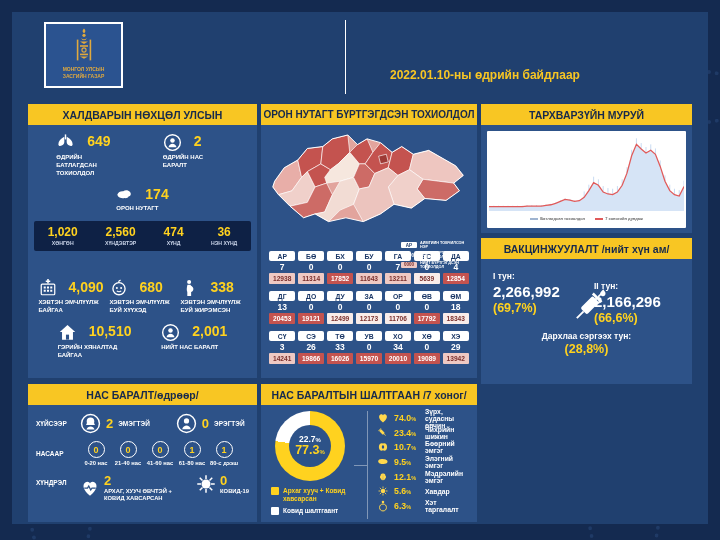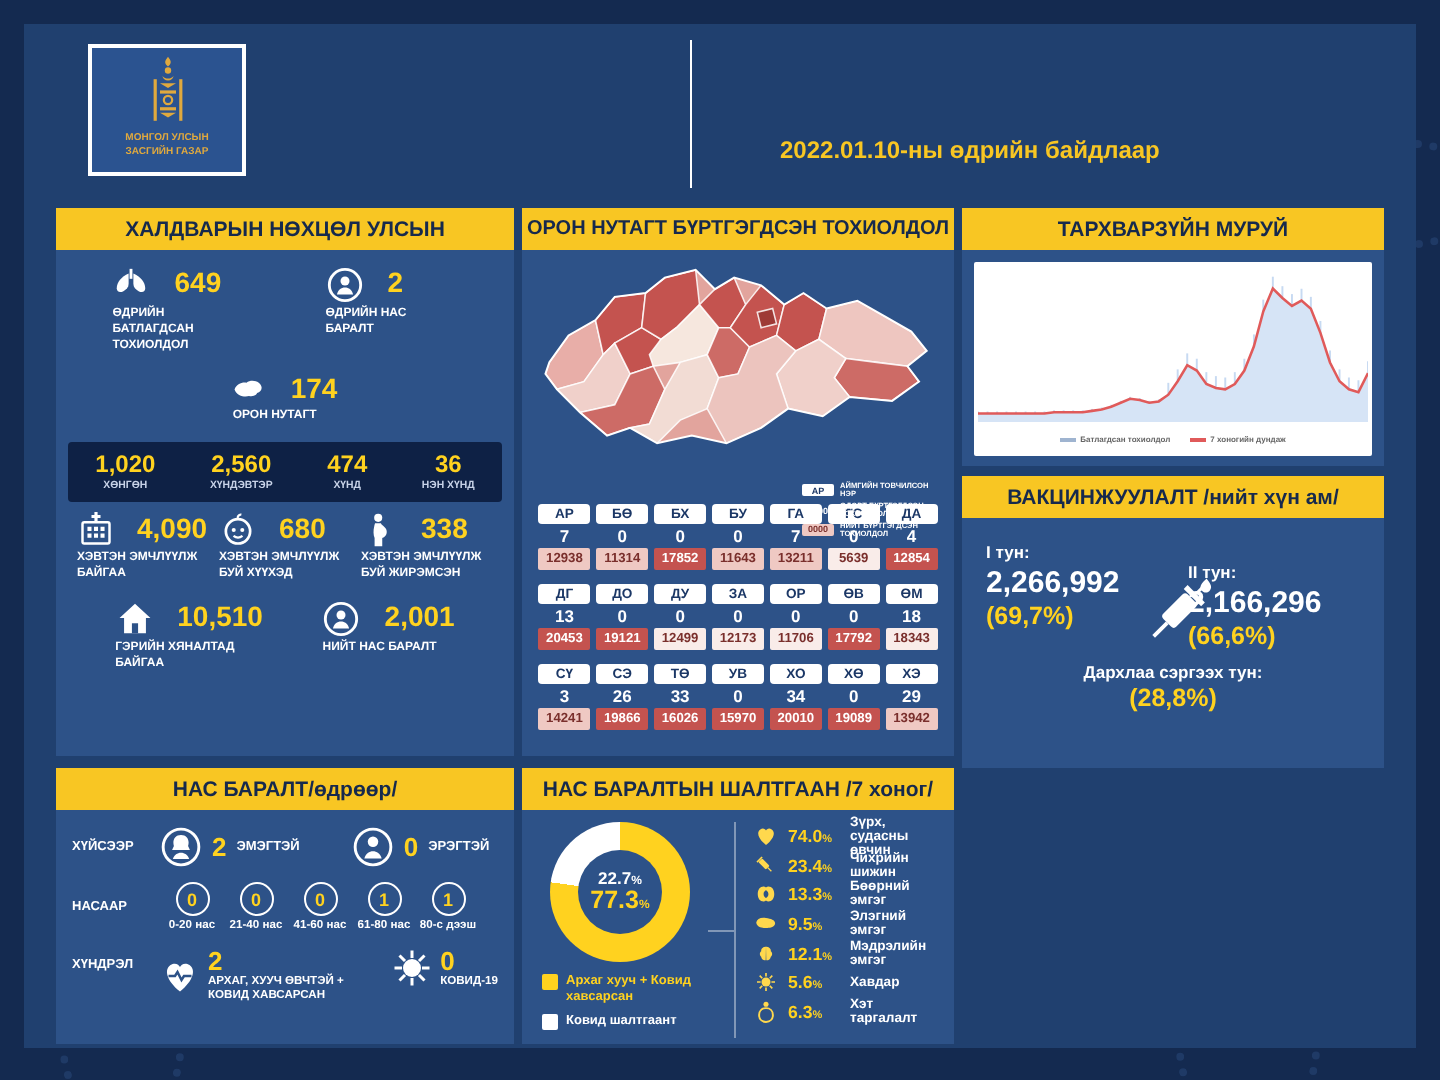--- a/index.html
+++ b/index.html
@@ -193,21 +193,21 @@
           </div>
         <div>
             <div class="sv">474</div>
             <div class="sl">ХҮНД</div>
           </div>
         <div>
             <div class="sv">36</div>
             <div class="sl">НЭН ХҮНД</div>
           </div>
       </div>
-      <div class="srow" style="margin-top:5px">
+      <div class="srow" style="margin-top:28px">
         <div class="stat">
           <div class="stat-top">
             <span class="ic">
                 <svg viewBox="0 0 16 16" width="18" height="18" fill="#fff">
                   <path d="M7.3 0h1.4v1.3H10v1.4H8.7V4H7.3V2.7H6V1.3h1.3z"></path>
                   <rect x="2" y="4.6" width="12" height="9.4" rx=".8" fill="none" stroke="#fff" stroke-width="1.1"></rect>
                   <path d="M4.2 6.6h1.8v1.8H4.2zM7.1 6.6h1.8v1.8H7.1zM10 6.6h1.8v1.8H10zM4.2 9.6h1.8v1.8H4.2zM7.1 9.6h1.8v1.8H7.1zM10 9.6h1.8v1.8H10z"></path>
                 </svg>
               </span>
             <span class="val">4,090</span>
@@ -560,21 +560,21 @@
           <span class="cpct"><span>23.4</span><span class="dn-unit">%</span></span>
           <span class="cname">Чихрийн шижин</span>
         </div>
         <div class="crow">
           <span class="cic">
               <svg viewBox="0 0 16 16" width="12" height="12" fill="#ffd84d">
                 <path d="M6.4 3C4 3 2.5 5 2.5 8s1.5 5 3.9 5c1.2 0 1.9-.8 1.9-1.6 0-1.2-1.9-1-1.9-3.4s1.9-2.2 1.9-3.4C8.3 3.8 7.6 3 6.4 3z"></path>
                 <path d="M9.6 3C12 3 13.5 5 13.5 8s-1.5 5-3.9 5c-1.2 0-1.9-.8-1.9-1.6 0-1.2 1.9-1 1.9-3.4S7.7 5.8 7.7 4.6C7.7 3.8 8.4 3 9.6 3z"></path>
               </svg>
             </span>
-          <span class="cpct"><span>13.3</span><span class="dn-unit">%</span></span>
+          <span class="cpct"><span>10.7</span><span class="dn-unit">%</span></span>
           <span class="cname">Бөөрний эмгэг</span>
         </div>
         <div class="crow">
           <span class="cic">
               <svg viewBox="0 0 16 16" width="12" height="12">
                 <path d="M1.5 7C2 4.5 4.5 3.4 8 4c3.5.5 6.5 1.5 6 4-.4 2-3 2.6-5 2.6S2 11 1.5 7z" fill="#ffd84d"></path>
               </svg>
             </span>
           <span class="cpct"><span>9.5</span><span class="dn-unit">%</span></span>
           <span class="cname">Элэгний эмгэг</span>

